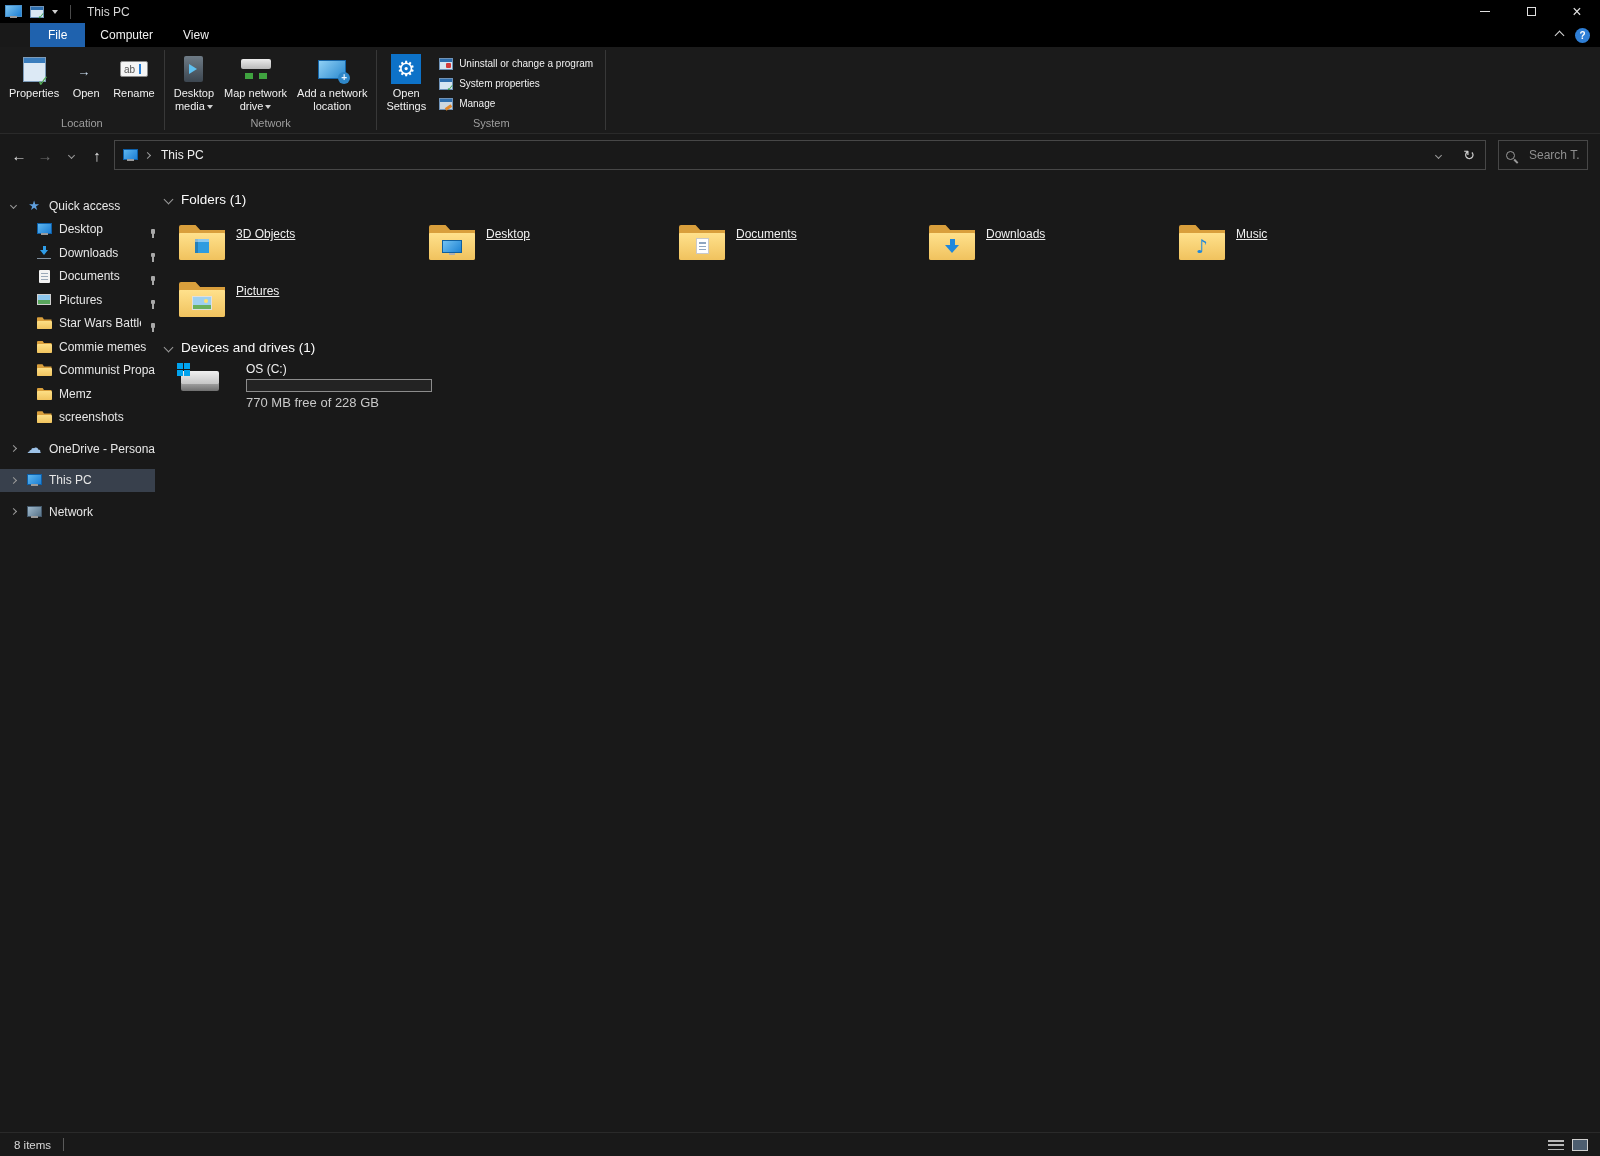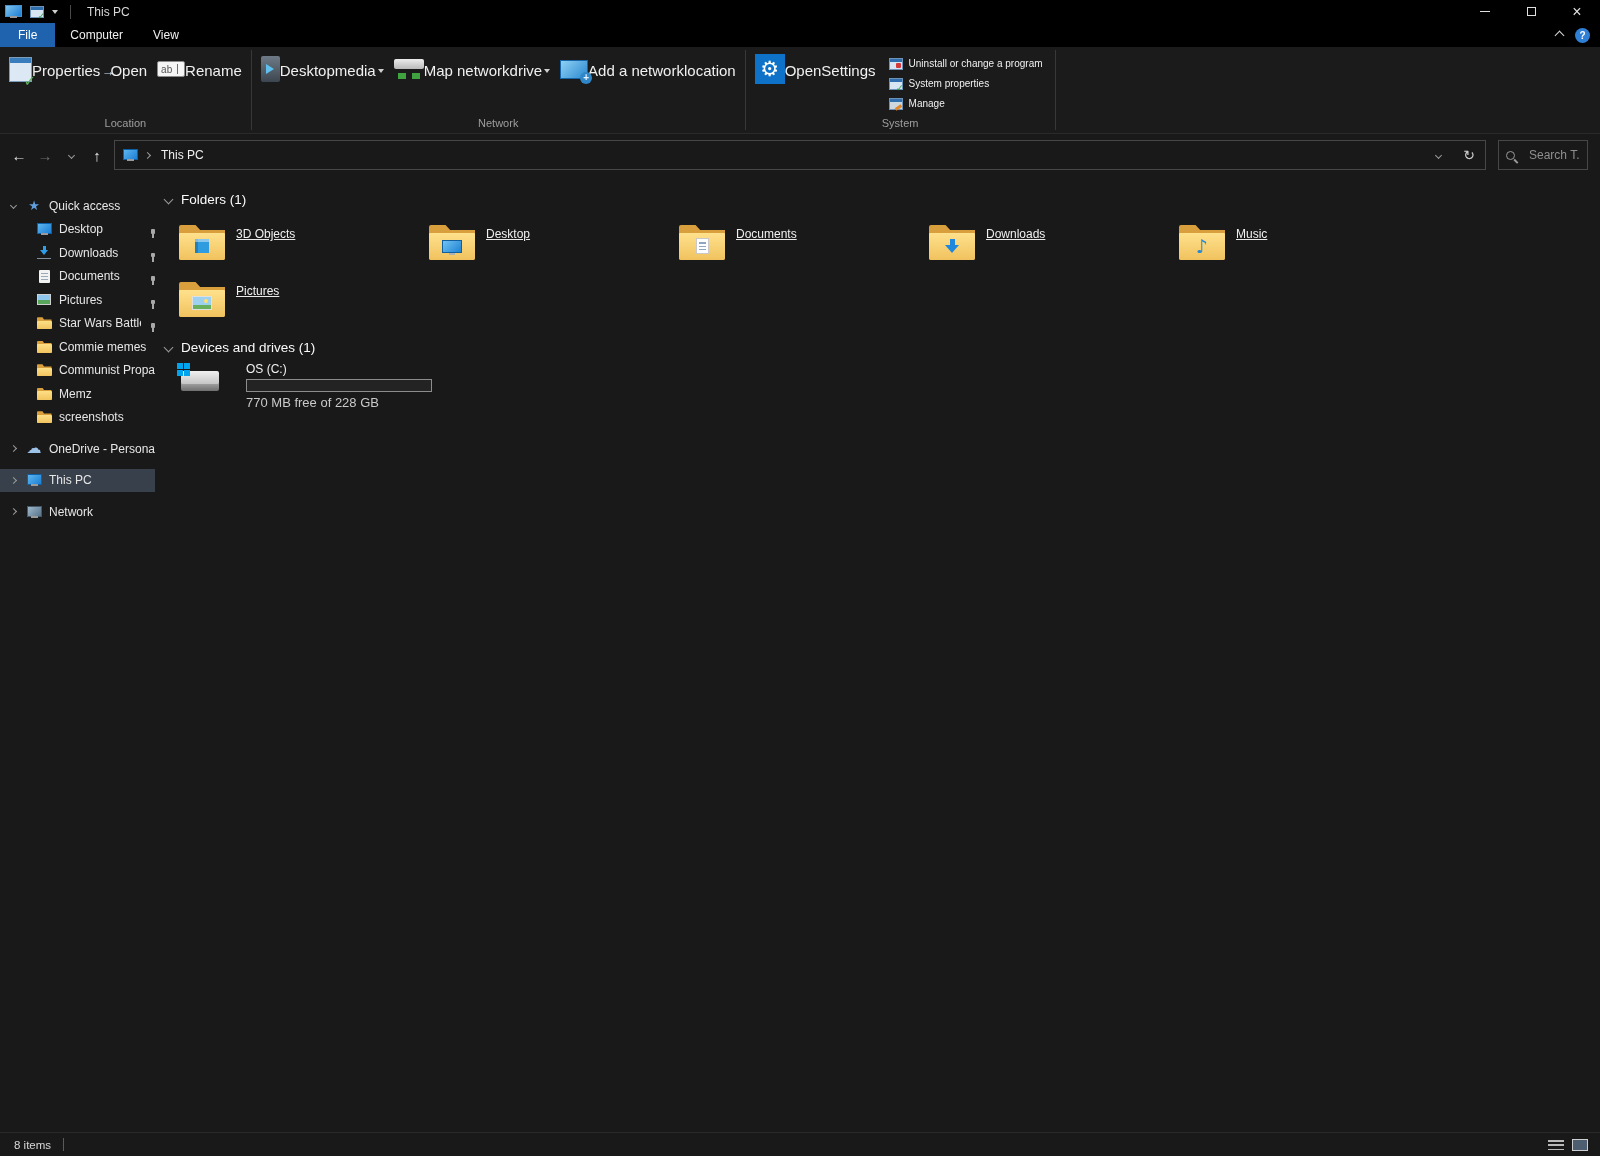--- a/index.html
+++ b/index.html
@@ -29,40 +29,40 @@
   .caret { display: inline-block; width: 0; height: 0; border: 3.5px solid transparent; border-top: 4px solid #cfcfcf; margin-top: 4px; }
   .tb-sep { width: 1px; height: 14px; background: #4a4a4a; margin: 0 4px; }
   .tb-title { color: #d8d8d8; font-size: 12px; padding-left: 4px; }
   .win-controls { margin-left: auto; display: flex; height: 100%; }
   .win-btn { width: 46px; display: flex; align-items: center; justify-content: center; color: #dfdfdf; }
   .glyph-min { width: 10px; height: 1px; background: #dfdfdf; }
   .glyph-max { width: 9px; height: 9px; border: 1px solid #dfdfdf; }
   .glyph-close::before { content: "\00D7"; font-size: 16px; line-height: 1; }
 
   
-  .tabrow { height: 24px; background: #000; display: flex; align-items: stretch; flex: none; }
+  .tabrow { height: 24px; background: #000; display: flex; align-items: stretch; flex: none; margin-left: 30px; }
   .tab { padding: 0 15px; display: flex; align-items: center; color: #f0f0f0; }
   .tab.active { background: #1f62ae; color: #fff; padding: 0 18px; }
   .tabrow-right { margin-left: auto; display: flex; align-items: center; gap: 12px; padding-right: 10px; }
   .chev { display: inline-block; width: 7px; height: 7px; border-right: 1.6px solid #9a9a9a; border-bottom: 1.6px solid #9a9a9a; }
   .chev.down { transform: rotate(45deg); }
   .chev.right { transform: rotate(-45deg); }
   .chev.up { transform: rotate(-135deg); }
   .chev.sm { width: 5px; height: 5px; }
   .chev.bright { border-color: #d8d8d8; }
   .help-circ { width: 15px; height: 15px; border-radius: 50%; background: #2f7fd6; color: #fff; display: flex; align-items: center; justify-content: center; font-size: 10px; font-weight: bold; }
   .help-circ::before { content: "?"; }
 
   
   .ribbon { height: 87px; background: #1b1b1b; display: flex; border-bottom: 1px solid #2a2a2a; flex: none; }
   .rgroup { display: flex; flex-direction: column; padding: 3px 4px 0; }
   .rgroup-buttons { display: flex; flex: 1; align-items: flex-start; }
   .rgroup-label { text-align: center; font-size: 11px; color: #9e9e9e; padding: 1px 0 4px; }
   .rsep { width: 1px; background: #383838; margin: 3px 0; flex: none; }
-  .bigbtn { display: flex; flex-direction: row; align-items: center; padding: 3px 5px 0; min-width: 44px; font-size: 15px; line-height: 13px; color: #f0f0f0; text-align: center; }
+  .bigbtn { display: flex; flex-direction: column; align-items: center; padding: 3px 5px 0; min-width: 44px; font-size: 11px; line-height: 13px; color: #f0f0f0; text-align: center; }
   .bigbtn .ic { height: 32px; display: flex; align-items: center; justify-content: center; margin-bottom: 2px; }
   .lbl-line { display: flex; align-items: center; justify-content: center; gap: 2px; }
   .smallcol { display: flex; flex-direction: column; gap: 5px; padding: 6px 8px 0; }
   .smallbtn { display: flex; align-items: center; gap: 6px; font-size: 10px; color: #f0f0f0; height: 15px; }
 
   .ic-props { width: 23px; height: 25px; background: #dce9f5; border: 1px solid #7d9cba; position: relative; }
   .ic-props::before { content: ""; position: absolute; top: 0; left: 0; right: 0; height: 5px; background: #3a7dbd; }
   .ic-props::after { content: "\2713"; position: absolute; right: -5px; bottom: -6px; color: #58b058; font-size: 15px; font-weight: bold; }
   .folder-mid { position: relative; width: 28px; height: 22px; }
   .folder-mid::before { content: ""; position: absolute; inset: 0; background: #d99f3c; clip-path: polygon(0 0,38% 0,48% 15%,100% 15%,100% 100%,0 100%); border-radius: 2px; }

